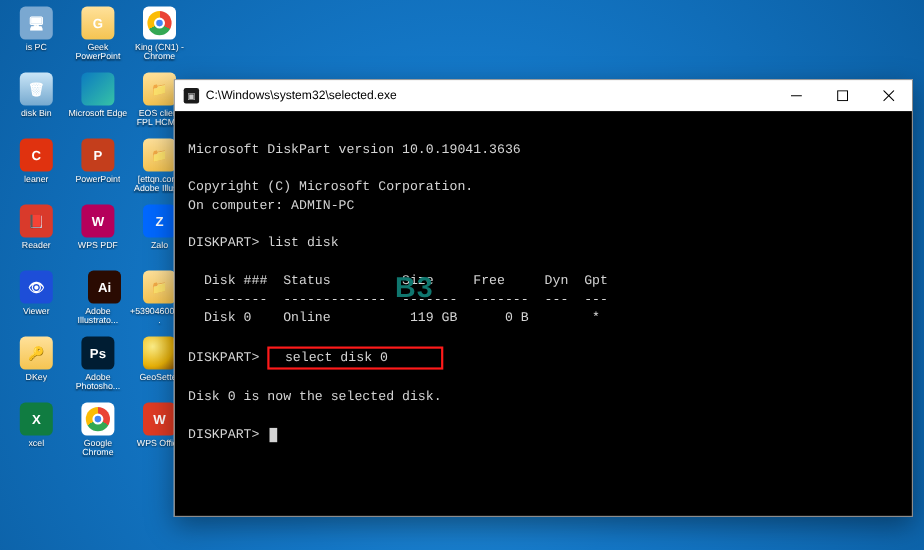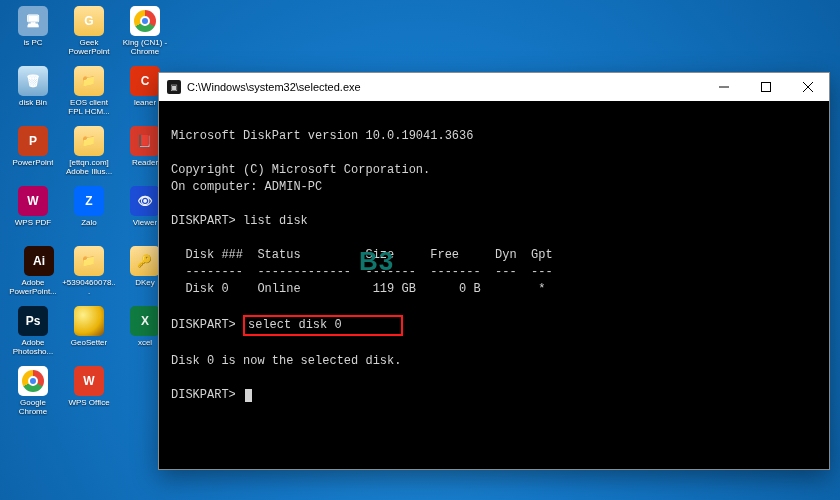--- a/index.html
+++ b/index.html
@@ -116,21 +116,21 @@
   .cursor {
     display: inline-block;
     width: 7px;
     height: 13px;
     background: #d4d4d4;
     vertical-align: text-bottom;
     margin-left: 2px;
   }
   .highlight-cmd {
     border: 2px solid #ff1a1a;
-    padding: 0 3px;
+    padding: 0 14px;
     display: inline-block;
     min-width: 160px;
   }
   .annotation {
     position: absolute;
     color: #0f766e;
     font-family: Arial, sans-serif;
     font-size: 26px;
     font-weight: 700;
     letter-spacing: 1px;
@@ -152,20 +152,24 @@
       </div>
       <div class="desktop-icon">
         <div class="ic ic-chrome"></div>
         <div class="lbl">King (CN1) - Chrome</div>
       </div>
       <div class="desktop-icon">
         <div class="ic ic-bin">🗑</div>
         <div class="lbl">disk Bin</div>
       </div>
       <div class="desktop-icon">
+        <div class="ic ic-edge"></div>
+        <div class="lbl">Microsoft Edge</div>
+      </div>
+      <div class="desktop-icon">
         <div class="ic ic-folder">📁</div>
         <div class="lbl">EOS client FPL HCM...</div>
       </div>
       <div class="desktop-icon">
         <div class="ic ic-cc">C</div>
         <div class="lbl">leaner</div>
       </div>
       <div class="desktop-icon">
         <div class="ic ic-pp">P</div>
         <div class="lbl">PowerPoint</div>
@@ -185,21 +189,21 @@
       <div class="desktop-icon">
         <div class="ic ic-zalo">Z</div>
         <div class="lbl">Zalo</div>
       </div>
       <div class="desktop-icon">
         <div class="ic ic-blue">👁</div>
         <div class="lbl">Viewer</div>
       </div>
       <div class="desktop-icon">
         <div class="ic ic-ai">Ai</div>
-        <div class="lbl">Adobe PowerPoint...</div>
+        <div class="lbl">Adobe Illustrato...</div>
       </div>
       <div class="desktop-icon">
         <div class="ic ic-folder">📁</div>
         <div class="lbl">+5390460078...</div>
       </div>
       <div class="desktop-icon">
         <div class="ic ic-folder">🔑</div>
         <div class="lbl">DKey</div>
       </div>
       <div class="desktop-icon">

